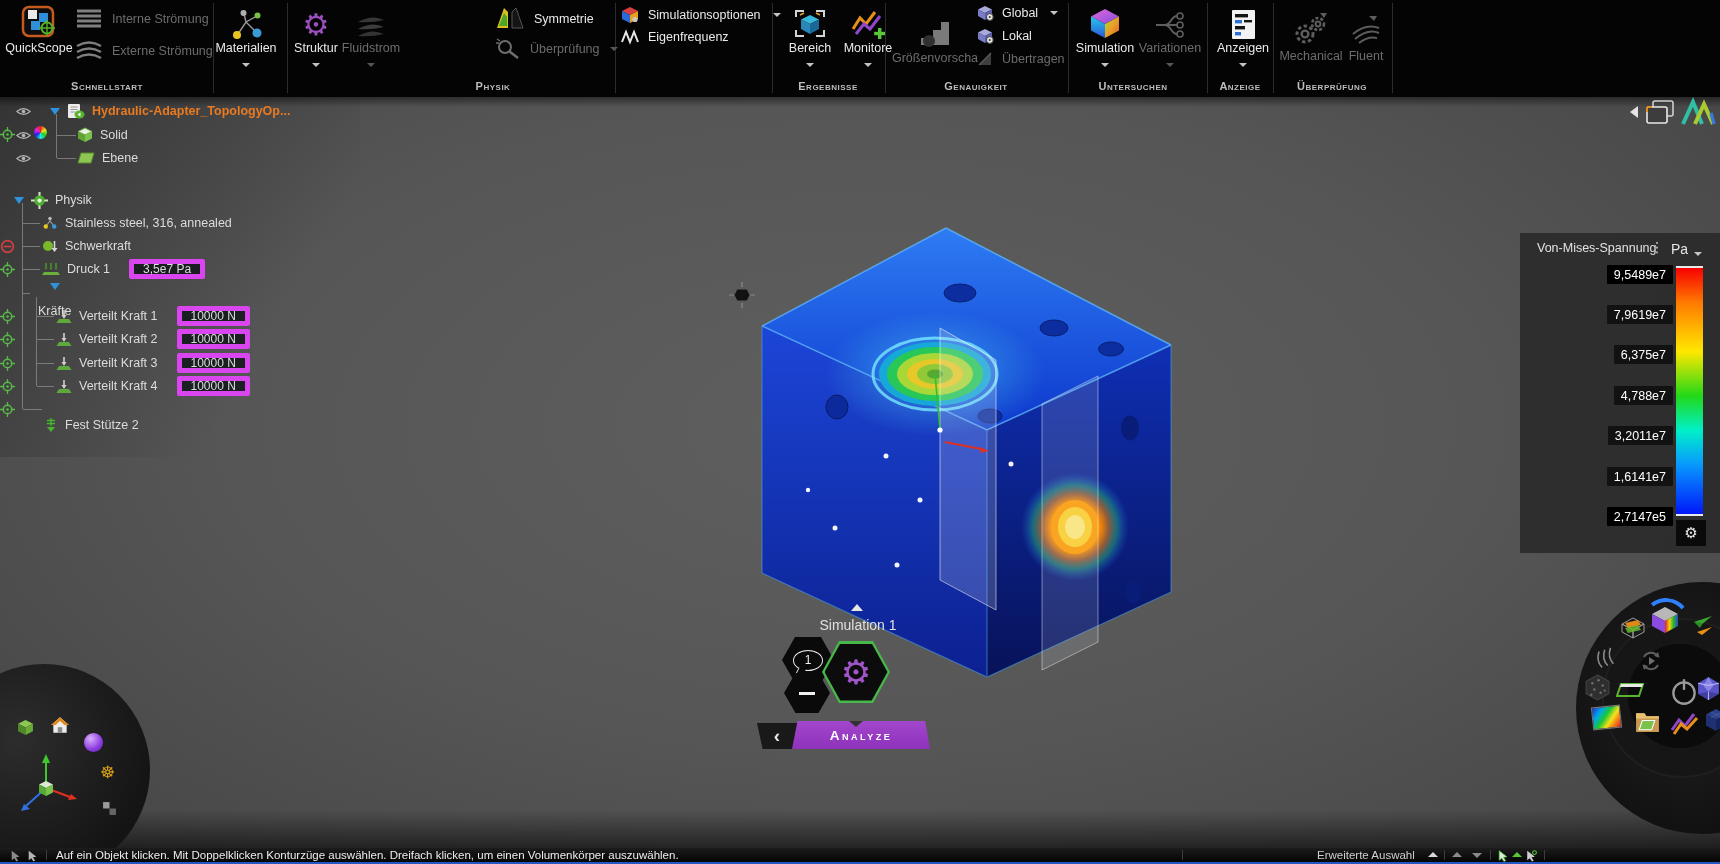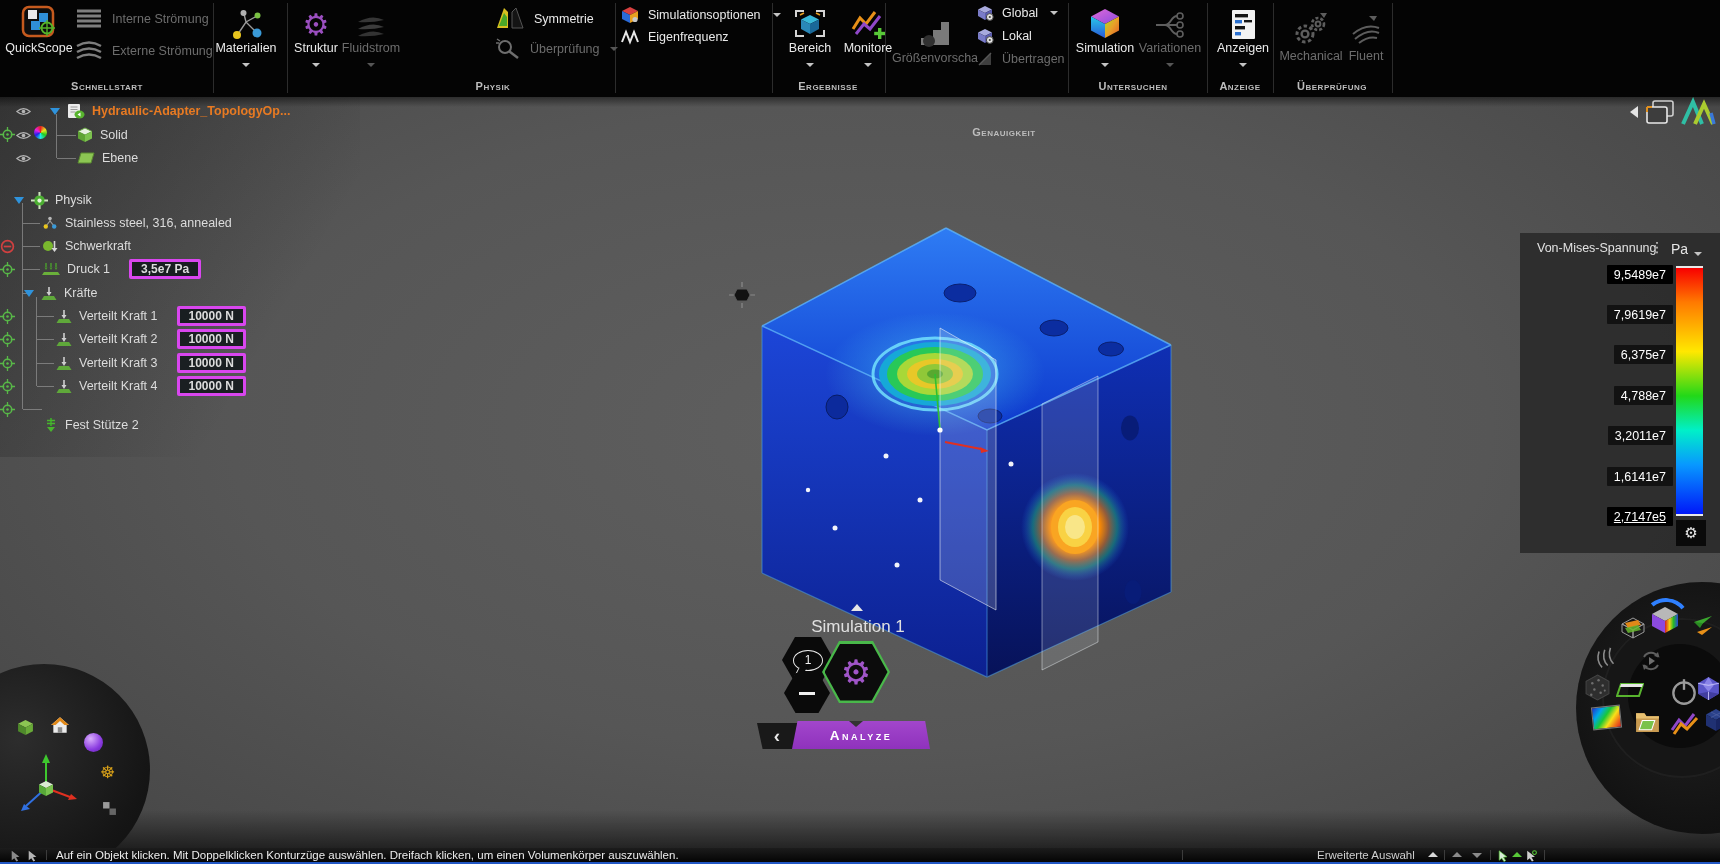--- a/index.html
+++ b/index.html
@@ -23,41 +23,41 @@
 .caret{width:0;height:0;border-left:4.5px solid transparent;border-right:4.5px solid transparent;border-top:4.5px solid #c4c4c4;margin-top:5px;}
 .rrow{position:absolute;display:flex;align-items:center;gap:8px;color:#eaeaea;font-size:12.5px;cursor:pointer;white-space:nowrap;}
 .dis{color:#6d6d6d!important;}
 .dis .caret,.caret.dim{border-top-color:#565656;}
 .gearglyph{font-size:30px;color:#9b4fc0;line-height:30px;}
 
 
 #tree{position:absolute;left:0;top:97px;width:340px;height:340px;z-index:20;padding-left:40px;}
 .trow{position:absolute;display:flex;align-items:center;gap:7px;color:#dcdcdc;font-size:12.5px;height:20px;white-space:nowrap;cursor:pointer;}
 .troot{color:#e87a22;font-weight:bold;}
-.tval{border:3px solid #d946ef;background:rgba(16,22,26,.85);color:#dcdcdc;padding:0 9px;border-radius:2px;font-size:12px;height:20px;display:flex;align-items:center;margin-left:12px;font-weight:bold;}
+.tval{border:5px solid #d946ef;background:rgba(16,22,26,.85);color:#dcdcdc;padding:0 9px;border-radius:2px;font-size:12px;height:20px;display:flex;align-items:center;margin-left:12px;}
 .tri{width:0;height:0;border-left:5px solid transparent;border-right:5px solid transparent;border-top:7px solid #2f93dc;}
 .tline{position:absolute;background:#9a9a9a;opacity:.65;}
 .gut{position:absolute;width:15px;height:15px;cursor:pointer;}
 .wheel{width:13px;height:13px;border-radius:50%;background:conic-gradient(#e82020,#e8e820,#20c820,#20e8e8,#2020e8,#e820e8,#e82020);}
 
 
 #legend{position:absolute;left:1520px;top:233px;width:200px;height:320px;background:rgba(44,44,44,.94);z-index:15;}
 #legend .title{position:absolute;left:17px;top:8px;font-size:12.5px;color:#e2e2e2;}
 #legend .dots{position:absolute;left:130px;top:6px;font-size:14px;color:#cfcfcf;cursor:pointer;}
 #legend .unit{position:absolute;left:151px;top:8px;font-size:14px;color:#e5e5e5;cursor:pointer;}
 #legend .ucaret{position:absolute;left:174px;top:14px;}
 .cbar{position:absolute;left:156px;top:33px;width:27px;height:250px;
  background:linear-gradient(to bottom,#f80000 0%,#ff7a00 14%,#ffe800 34%,#22d818 52%,#00f0c8 66%,#0898ff 80%,#0018f8 100%);
  border-top:2px solid #e8e8e8;border-bottom:2px solid #e8e8e8;}
 .lv{position:absolute;right:47px;height:19px;background:#121212;color:#fff;font-size:12.5px;display:flex;align-items:center;padding:0 7px;border-radius:1px;}
 .lgear{position:absolute;left:156px;top:287px;width:30px;height:26px;background:#0a0a0a;color:#e8e8e8;font-size:15px;display:flex;align-items:center;justify-content:center;cursor:pointer;}
 
 
 .hex{clip-path:polygon(25% 0,75% 0,100% 50%,75% 100%,25% 100%,0 50%);}
-#simlabel{position:absolute;left:798px;top:617px;width:120px;text-align:center;font-size:17px;color:#e0e0e0;z-index:22;}
+#simlabel{position:absolute;left:798px;top:617px;width:120px;text-align:center;font-size:14px;color:#e0e0e0;z-index:22;}
 #simcaret{position:absolute;left:851px;top:604px;width:0;height:0;border-left:6px solid transparent;border-right:6px solid transparent;border-bottom:7px solid #e6e6e6;z-index:22;cursor:pointer;}
 .bubblehex{position:absolute;left:782px;top:637px;width:52px;height:46px;background:#0a0a0a;z-index:22;display:flex;align-items:center;justify-content:center;cursor:pointer;}
 .bubble{width:30px;height:21px;border:1.5px solid #e8e8e8;border-radius:50%;display:flex;align-items:center;justify-content:center;color:#f0f0f0;font-size:12px;position:relative;}
 .bubble:after{content:"";position:absolute;left:3px;bottom:-5px;width:7px;height:7px;border-left:1.5px solid #e8e8e8;border-bottom:1.5px solid #e8e8e8;transform:skew(-35deg) rotate(-12deg);background:#0a0a0a;}
 .minushex{position:absolute;left:784px;top:673px;width:46px;height:40px;background:#0a0a0a;z-index:23;display:flex;align-items:center;justify-content:center;cursor:pointer;}
 .minusbar{width:16px;height:3px;background:#f0f0f0;}
 .gearhex{position:absolute;left:822px;top:641px;width:68px;height:62px;background:#49b84a;z-index:24;cursor:pointer;}
 .gearhex .inner{position:absolute;inset:2.5px;background:#0c0c0c;display:flex;align-items:center;justify-content:center;font-size:34px;color:#a055c8;}
 #chevbtn{position:absolute;left:757px;top:723px;width:40px;height:26px;background:#191919;z-index:25;display:flex;align-items:center;justify-content:center;color:#e8e8e8;font-size:19px;font-weight:bold;cursor:pointer;clip-path:polygon(0 0,100% 0,100% 100%,14% 100%);}
 #analyzebtn{position:absolute;left:792px;top:721px;width:138px;height:28px;background:linear-gradient(#a246cc,#8f32bc);z-index:26;display:flex;align-items:center;justify-content:center;color:#fff;font-size:13.5px;font-weight:bold;font-variant:small-caps;letter-spacing:2.5px;clip-path:polygon(4% 0,96.5% 0,100% 100%,0 100%);cursor:pointer;}
@@ -211,21 +211,21 @@
   <div class="dots">⋮</div>
   <div class="unit">Pa</div>
   <div class="ucaret caret"></div>
   <div class="cbar"></div>
   <div class="lv" style="top:32px;background:#000;">9,5489e7</div>
   <div class="lv" style="top:72px;margin-left:34px;">7,9619e7</div>
   <div class="lv" style="top:112px;">6,375e7</div>
   <div class="lv" style="top:153px;">4,788e7</div>
   <div class="lv" style="top:193px;">3,2011e7</div>
   <div class="lv" style="top:234px;">1,6141e7</div>
-  <div class="lv" style="top:274px;background:#000;text-decoration:underline;">2,7147e5</div>
+  <div class="lv" style="top:274px;background:#000;">2,7147e5</div>
   <div class="lgear">⚙</div>
 </div>
 
 <div id="tree">
 
   <div class="tline" style="left:56px;top:17px;width:1px;height:44px;"></div>
   <div class="tline" style="left:57px;top:38px;width:19px;height:1px;"></div>
   <div class="tline" style="left:57px;top:61px;width:19px;height:1px;"></div>
   <div class="tline" style="left:22px;top:106px;width:1px;height:206px;"></div>
   <div class="tline" style="left:23px;top:126px;width:17px;height:1px;"></div>
@@ -344,21 +344,21 @@
   </div>
   <div class="trow" style="left:42px;top:162px;">
     <svg width="18" height="14" viewBox="0 0 18 14">
           <path d="M4 1v4M9 1v4M14 1v4" stroke="#4a9a2e" stroke-width="1.5"></path>
           <path d="M4 8L2.5 5.5h3zM9 8L7.5 5.5h3zM14 8l-1.5-2.5h3z" fill="#4a9a2e"></path>
           <polygon points="2,10 16,10 18,13 0,13" fill="#6ab03a"></polygon>
         </svg>
     <span>Druck 1</span>
     <span class="tval">3,5e7 Pa</span>
   </div>
-  <div class="trow" style="left:24px;top:186px;">
+  <div class="trow" style="left:38px;top:186px;flex-direction:column;">
     <div class="tri"></div>
     <svg width="16" height="15" viewBox="0 0 16 15">
           <path d="M8 1v6" stroke="#cfcfcf" stroke-width="1.6"></path>
           <path d="M8 10L5.5 6h5z" fill="#cfcfcf"></path>
           <polygon points="3,10 13,10 15.5,14 0.5,14" fill="#5fa83a"></polygon>
         </svg>
     <span>Kräfte</span>
   </div>
   <div class="trow" style="left:56px;top:209px;">
     <svg width="16" height="15" viewBox="0 0 16 15">
@@ -413,21 +413,21 @@
   <div class="vsep" style="left:772px;"></div>
   <div class="vsep" style="left:885px;"></div>
   <div class="vsep" style="left:1068px;"></div>
   <div class="vsep" style="left:1207px;"></div>
   <div class="vsep" style="left:1273px;"></div>
   <div class="vsep" style="left:1392px;"></div>
 
   <div class="rsec" style="left:107px;">Schnellstart</div>
   <div class="rsec" style="left:493px;">Physik</div>
   <div class="rsec" style="left:828px;">Ergebnisse</div>
-  <div class="rsec" style="left:1004px;margin-top:46px;">Genauigkeit</div>
+  <div class="rsec" style="left:976px;">Genauigkeit</div>
   <div class="rsec" style="left:1133px;">Untersuchen</div>
   <div class="rsec" style="left:1240px;">Anzeige</div>
   <div class="rsec" style="left:1332px;">Überprüfung</div>
 
   <div class="rbtn" style="left:8px;top:4px;width:62px;">
     <span class="ic">
           <svg width="38" height="36" viewBox="0 0 38 36">
             <rect x="3" y="3" width="30" height="29" rx="6" fill="#0d0d0d" stroke="#c55a1e" stroke-width="2.5"></rect>
             <rect x="8" y="6" width="9" height="9" fill="#e8e8e8"></rect>
             <rect x="19" y="9" width="9" height="9" fill="#2f8fd8"></rect>

